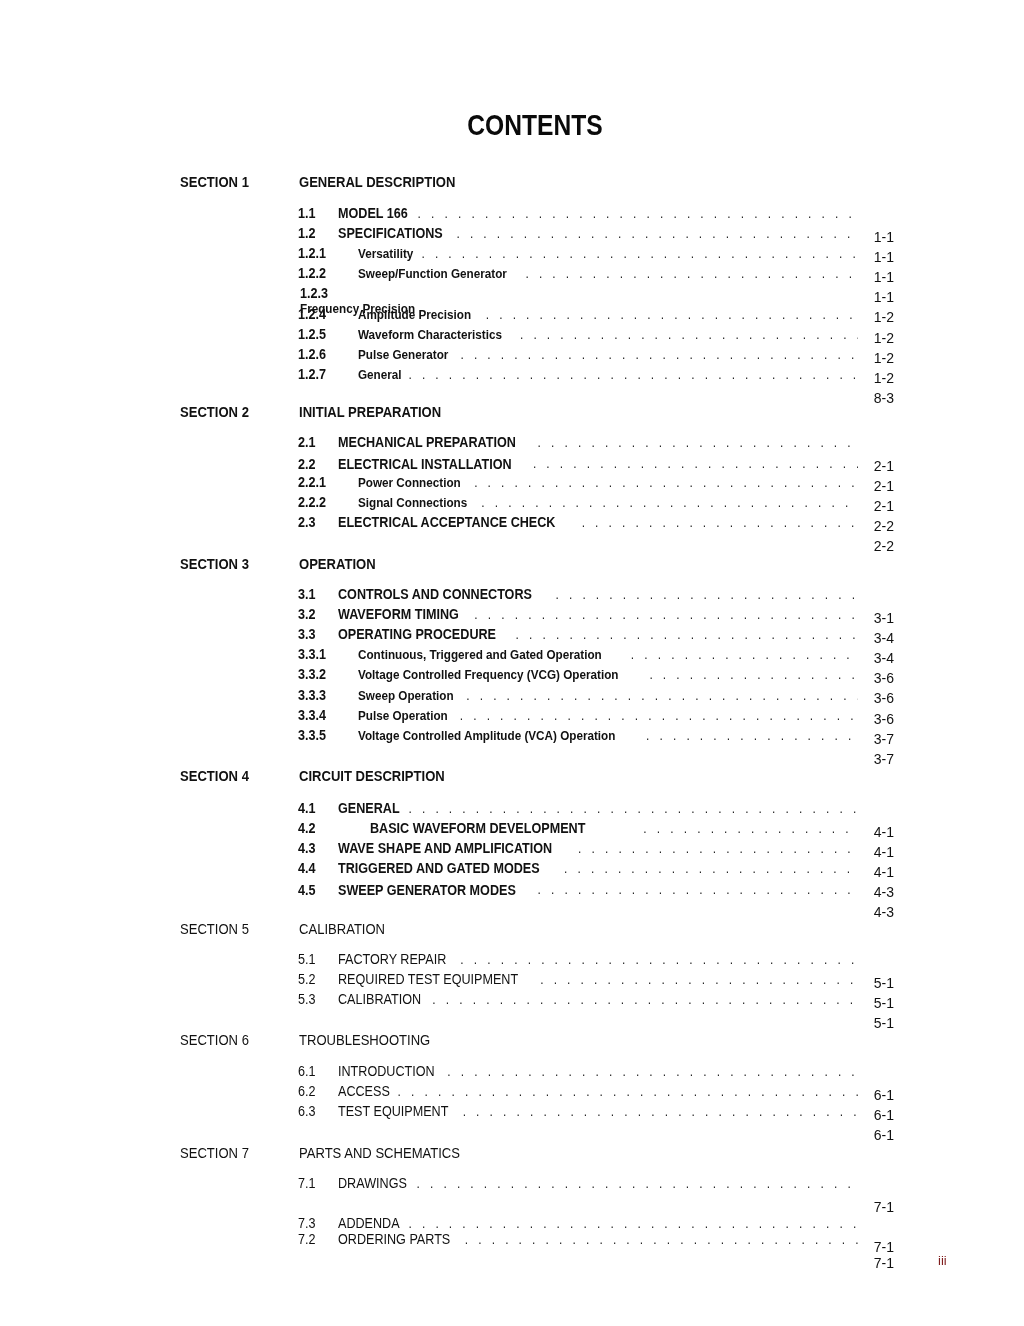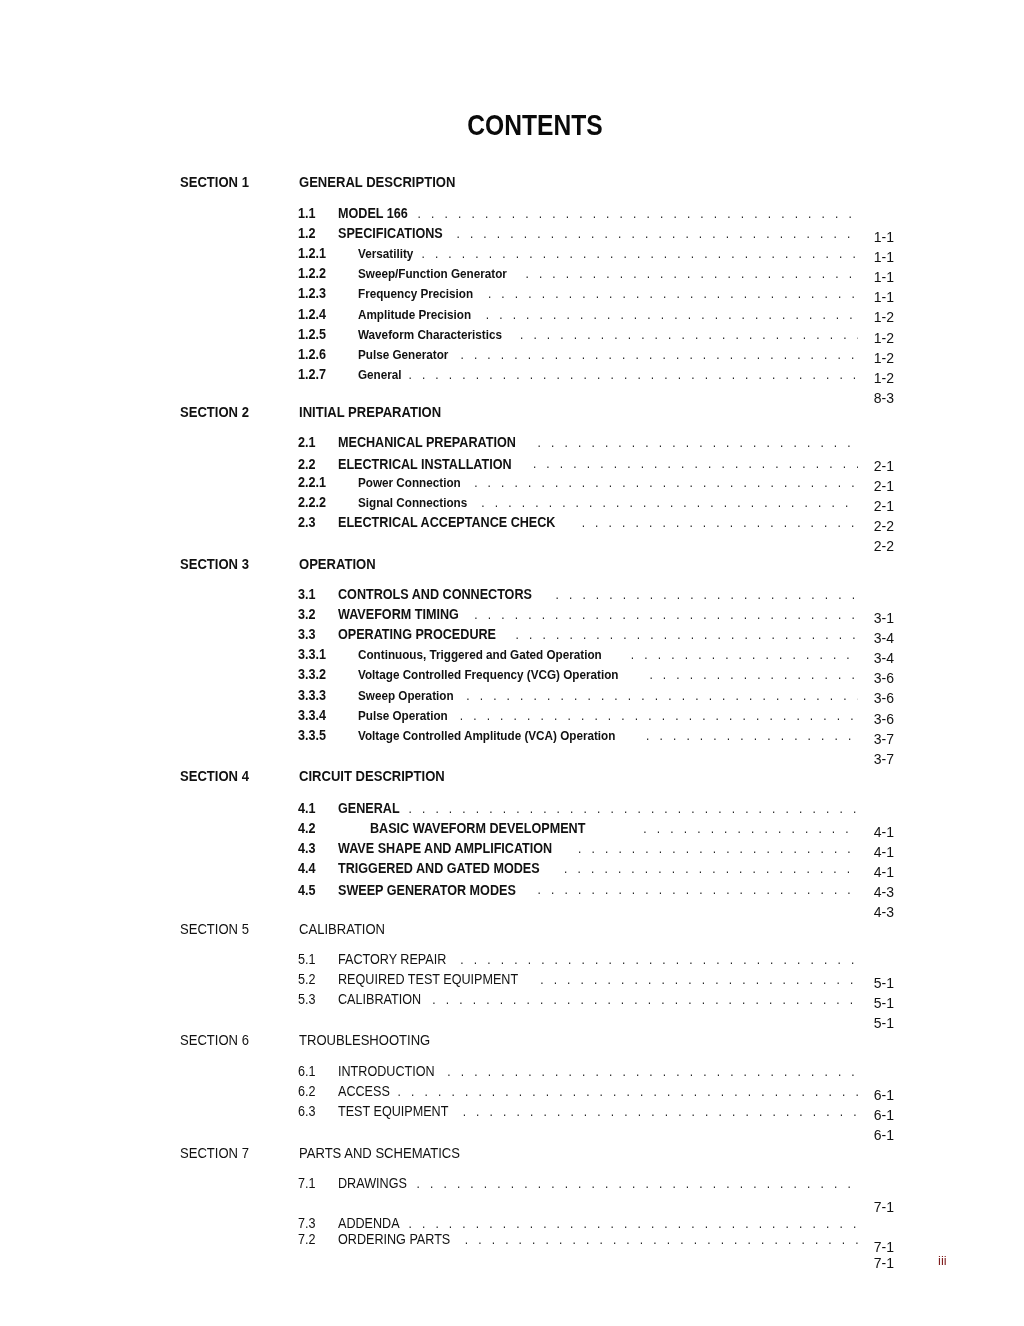--- a/index.html
+++ b/index.html
@@ -53,21 +53,21 @@
         <span class="lbl sub">Versatility</span>
         <span class="leader">. . . . . . . . . . . . . . . . . . . . . . . . . . . . . . . . . . . . . . . . . . . . . . . . . . . . . . . . . . . . . . . . . . . . . . . . . . . . . . . . </span>
         <span class="page">1-1</span>
       </div>
       <div class="entry" style="left: 298px; top: 265.3px; position: absolute;">
         <span class="num sub">1.2.2</span>
         <span class="lbl sub">Sweep/Function Generator</span>
         <span class="leader">. . . . . . . . . . . . . . . . . . . . . . . . . . . . . . . . . . . . . . . . . . . . . . . . . . . . . . . . . . . . . . . . . . . . . . . . . . . . . . . . </span>
         <span class="page">1-1</span>
       </div>
-      <div class="entry" style="left: 298px; top: 285.4px; position: absolute;">
+      <div class="entry" style="left: 298px; top: 285.4px; position: absolute; flex-direction: column;">
         <span class="num sub">1.2.3</span>
         <span class="lbl sub">Frequency Precision</span>
         <span class="leader">. . . . . . . . . . . . . . . . . . . . . . . . . . . . . . . . . . . . . . . . . . . . . . . . . . . . . . . . . . . . . . . . . . . . . . . . . . . . . . . . </span>
         <span class="page">1-2</span>
       </div>
       <div class="entry" style="left: 298px; top: 305.5px; position: absolute;">
         <span class="num sub">1.2.4</span>
         <span class="lbl sub">Amplitude Precision</span>
         <span class="leader">. . . . . . . . . . . . . . . . . . . . . . . . . . . . . . . . . . . . . . . . . . . . . . . . . . . . . . . . . . . . . . . . . . . . . . . . . . . . . . . . </span>
         <span class="page">1-2</span>

